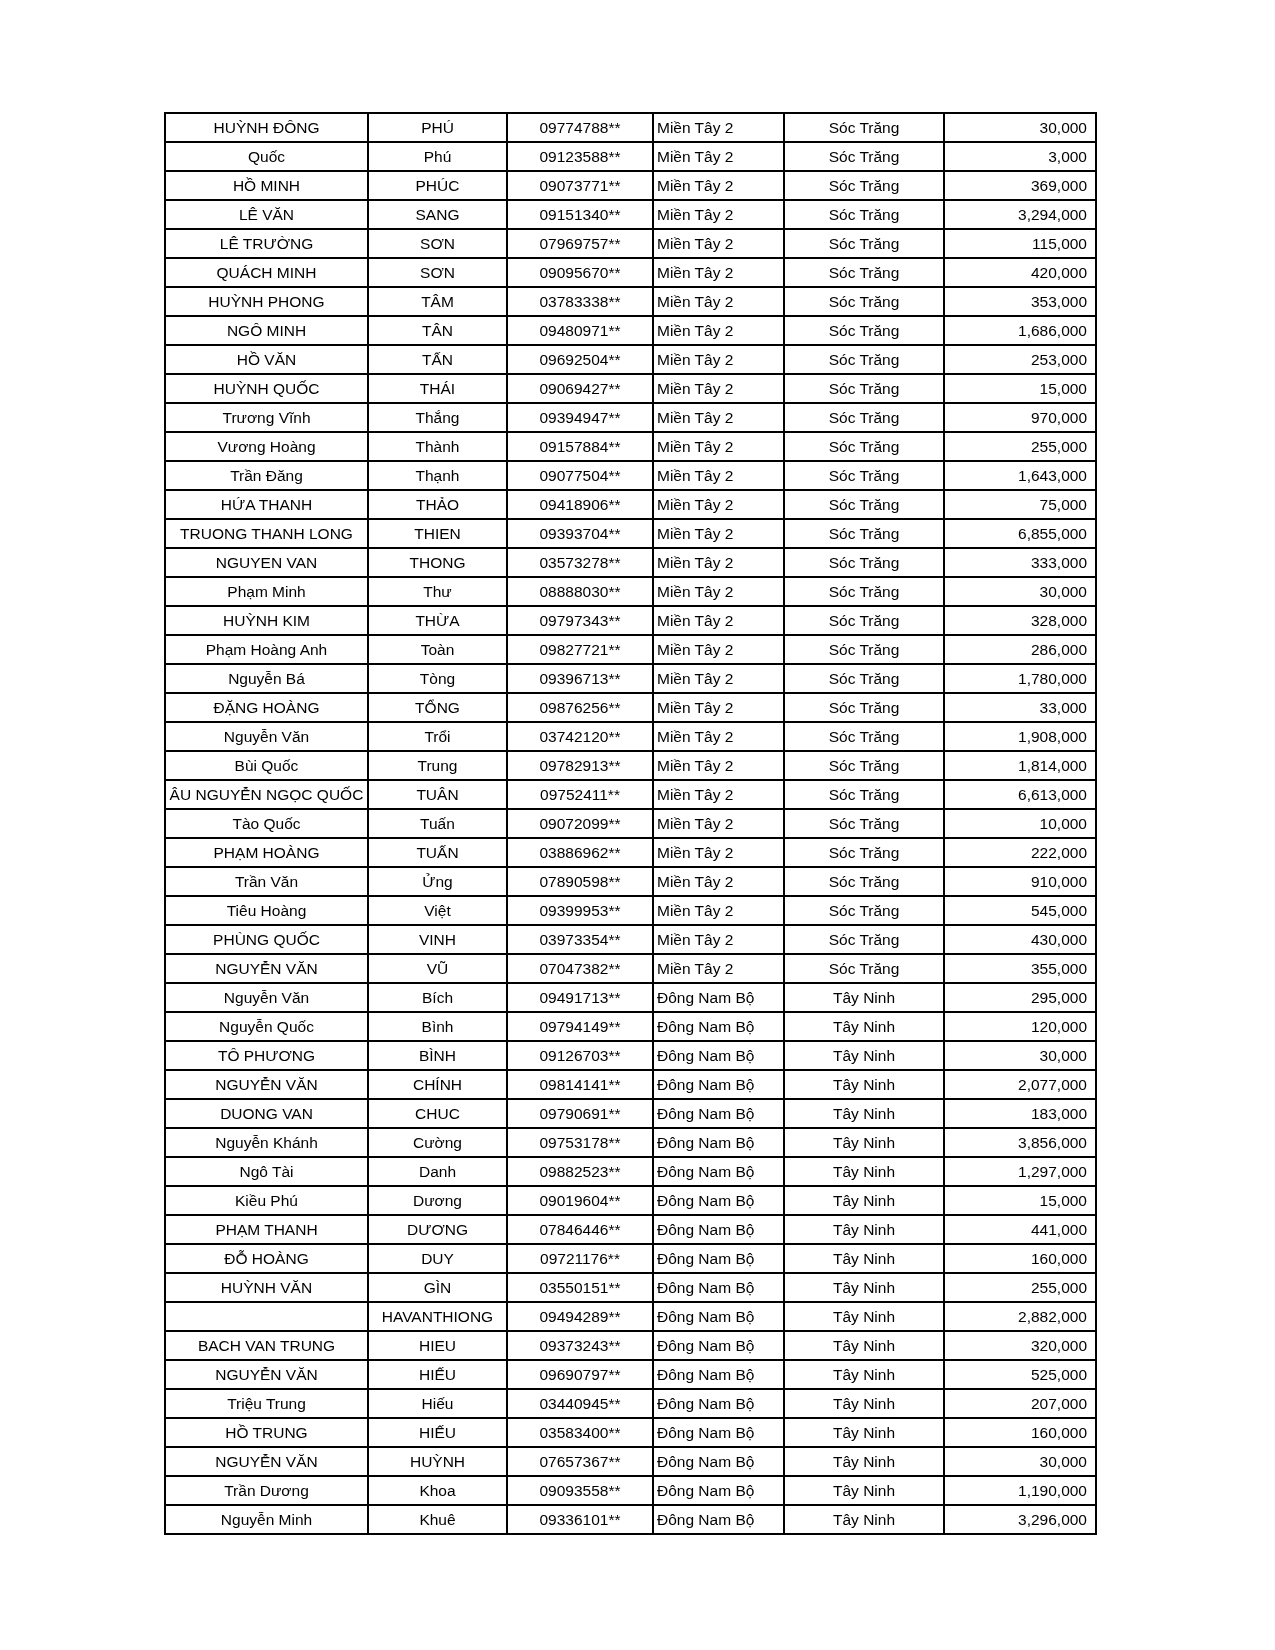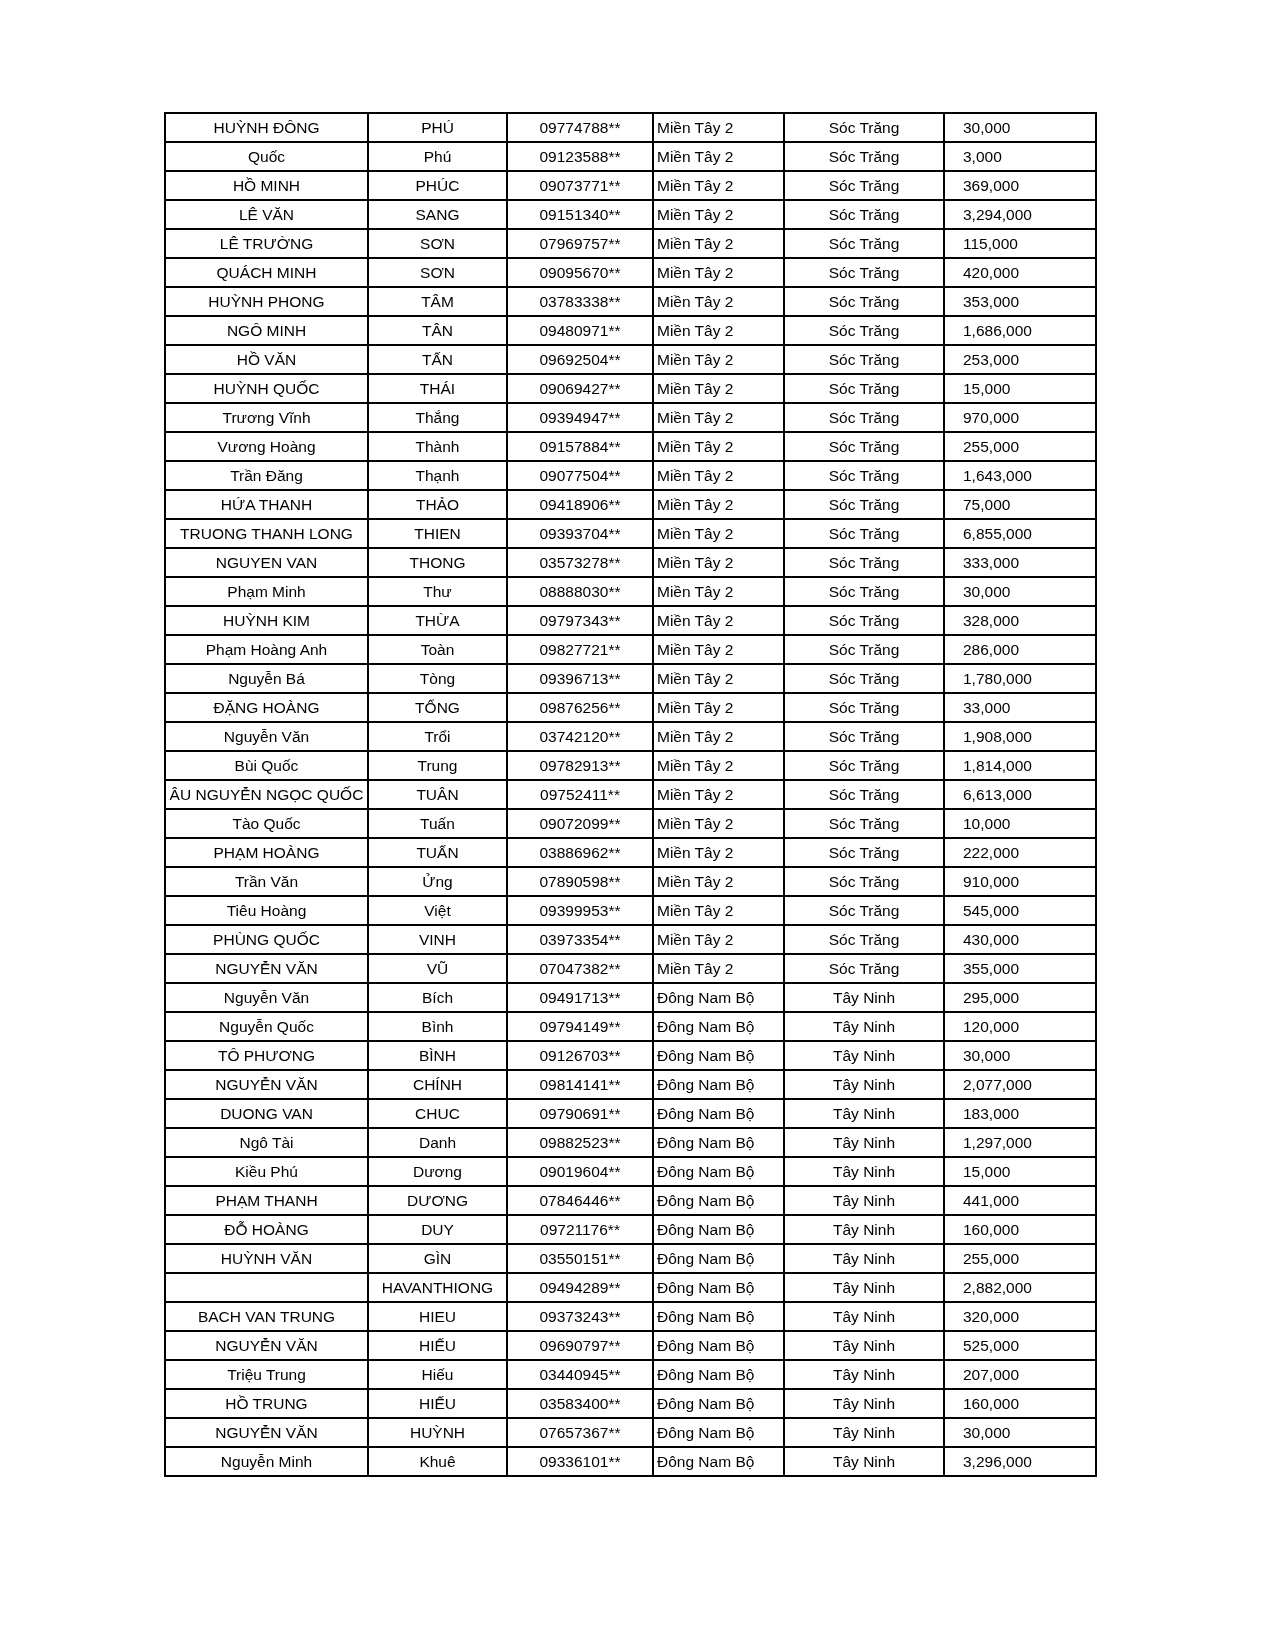--- a/index.html
+++ b/index.html
@@ -40,21 +40,22 @@
   table.donor-table td:nth-child(5) {
     text-align: center;
     padding: 0 2px;
   }
   table.donor-table td:nth-child(4) {
     text-align: left;
     padding: 0 3px;
     margin-top: 44px;
   }
   table.donor-table td:nth-child(6) {
-    padding: 0 8px 0 18px;
+    text-align: right;
+    padding: 0 8px 0 2px;
   }
 </style>
 </head>
 <body>
 
 <table class="donor-table">
   <colgroup>
       <col style="width: 203px;">
       <col style="width: 139px;">
       <col style="width: 146px;">
@@ -337,20 +338,28 @@
       </tr>
       <tr>
         <td>DUONG VAN</td>
         <td>CHUC</td>
         <td>09790691**</td>
         <td>Đông Nam Bộ</td>
         <td>Tây Ninh</td>
         <td>183,000</td>
       </tr>
       <tr>
+        <td>Nguyễn Khánh</td>
+        <td>Cường</td>
+        <td>09753178**</td>
+        <td>Đông Nam Bộ</td>
+        <td>Tây Ninh</td>
+        <td>3,856,000</td>
+      </tr>
+      <tr>
         <td>Ngô Tài</td>
         <td>Danh</td>
         <td>09882523**</td>
         <td>Đông Nam Bộ</td>
         <td>Tây Ninh</td>
         <td>1,297,000</td>
       </tr>
       <tr>
         <td>Kiều Phú</td>
         <td>Dương</td>
@@ -423,20 +432,28 @@
         <td>Tây Ninh</td>
         <td>160,000</td>
       </tr>
       <tr>
         <td>NGUYỄN VĂN</td>
         <td>HUỲNH</td>
         <td>07657367**</td>
         <td>Đông Nam Bộ</td>
         <td>Tây Ninh</td>
         <td>30,000</td>
+      </tr>
+      <tr>
+        <td>Trần Dương</td>
+        <td>Khoa</td>
+        <td>09093558**</td>
+        <td>Đông Nam Bộ</td>
+        <td>Tây Ninh</td>
+        <td>1,190,000</td>
       </tr>
       <tr>
         <td>Nguyễn Minh</td>
         <td>Khuê</td>
         <td>09336101**</td>
         <td>Đông Nam Bộ</td>
         <td>Tây Ninh</td>
         <td>3,296,000</td>
       </tr>
     </tbody>

